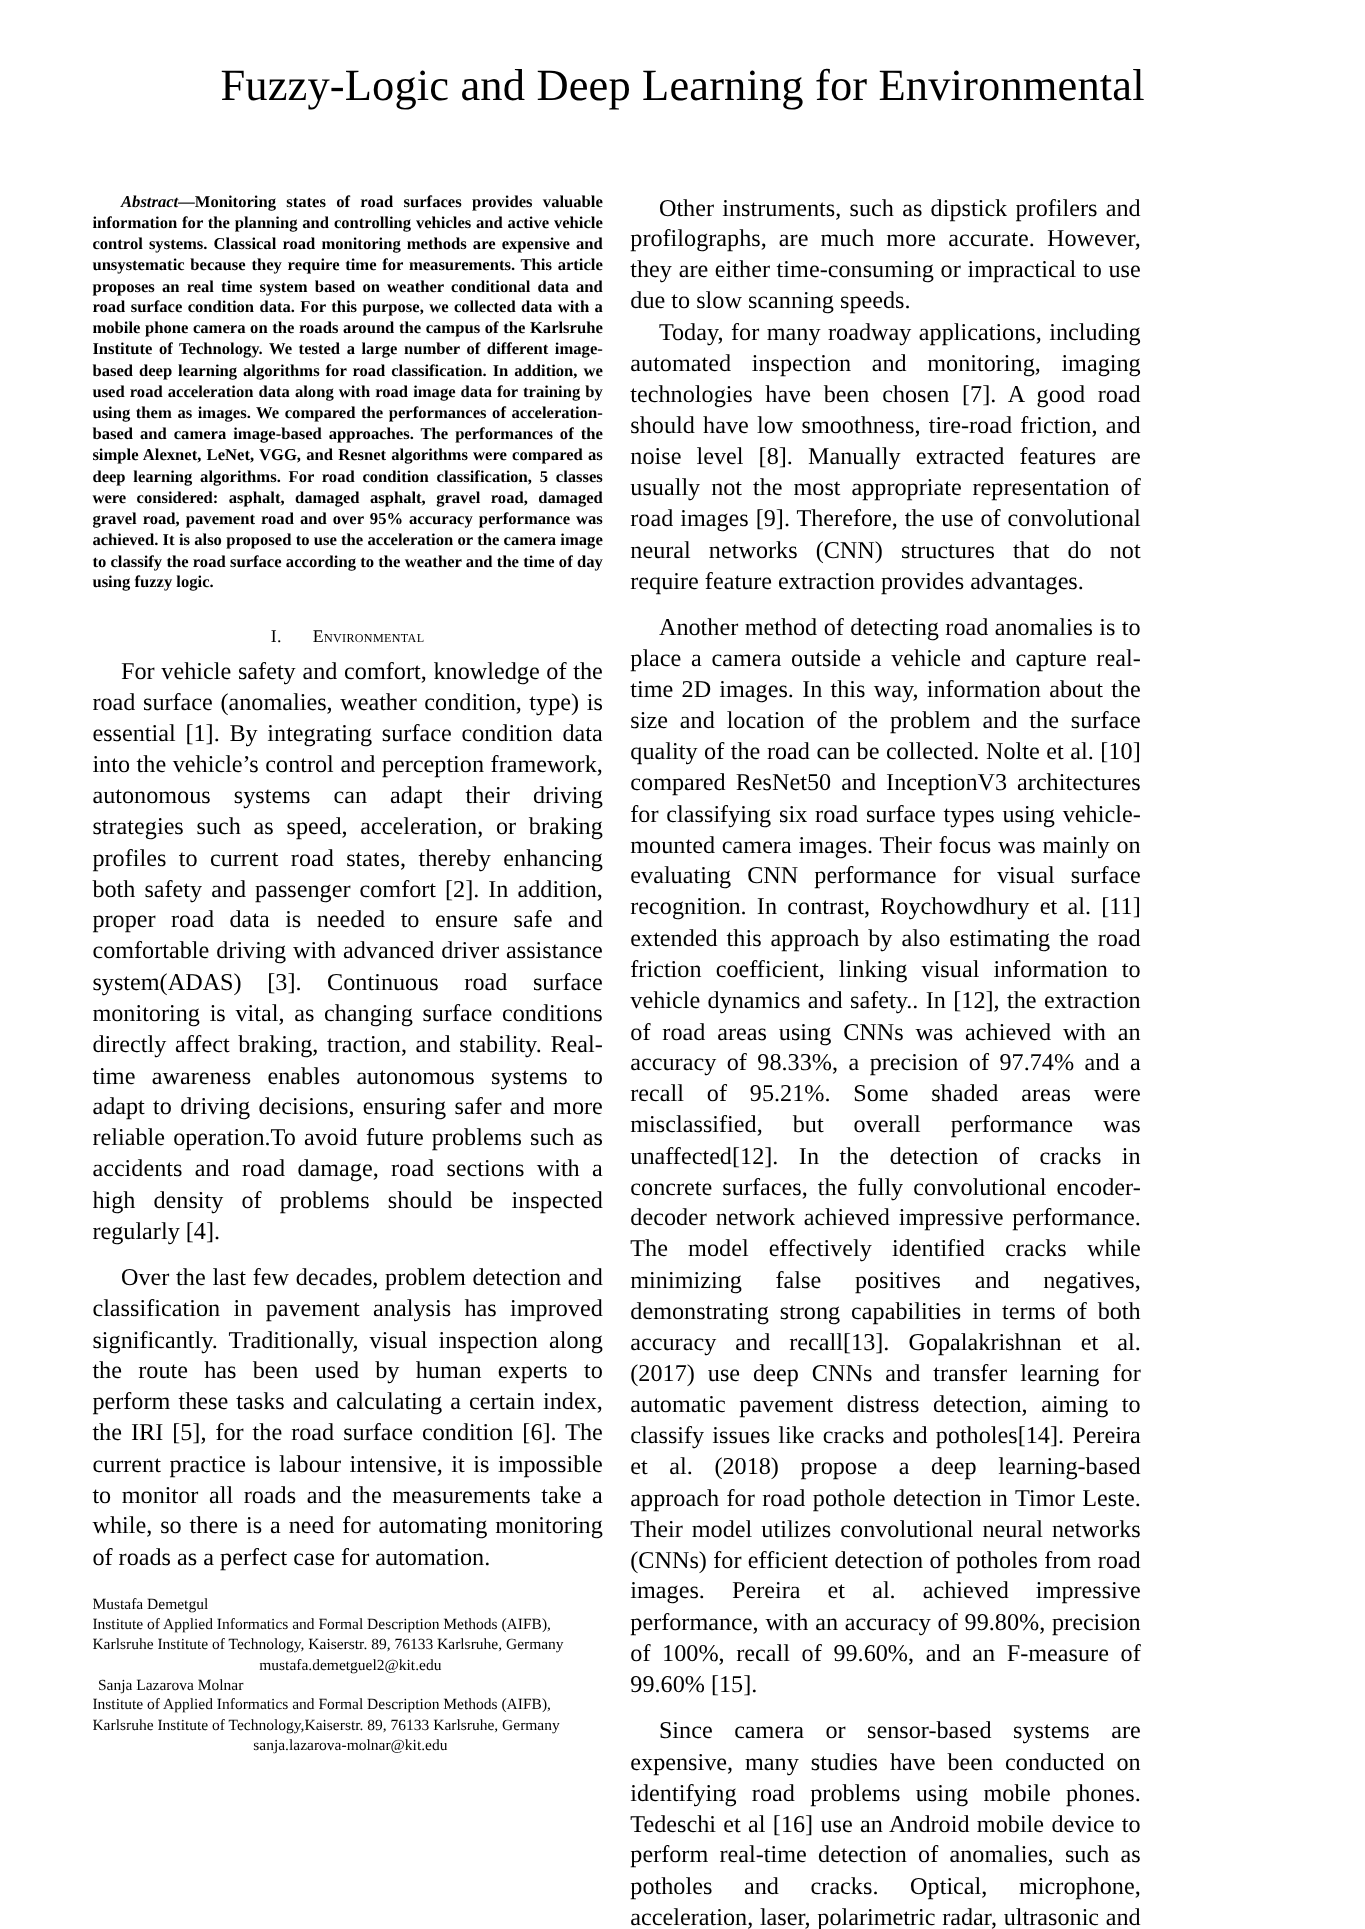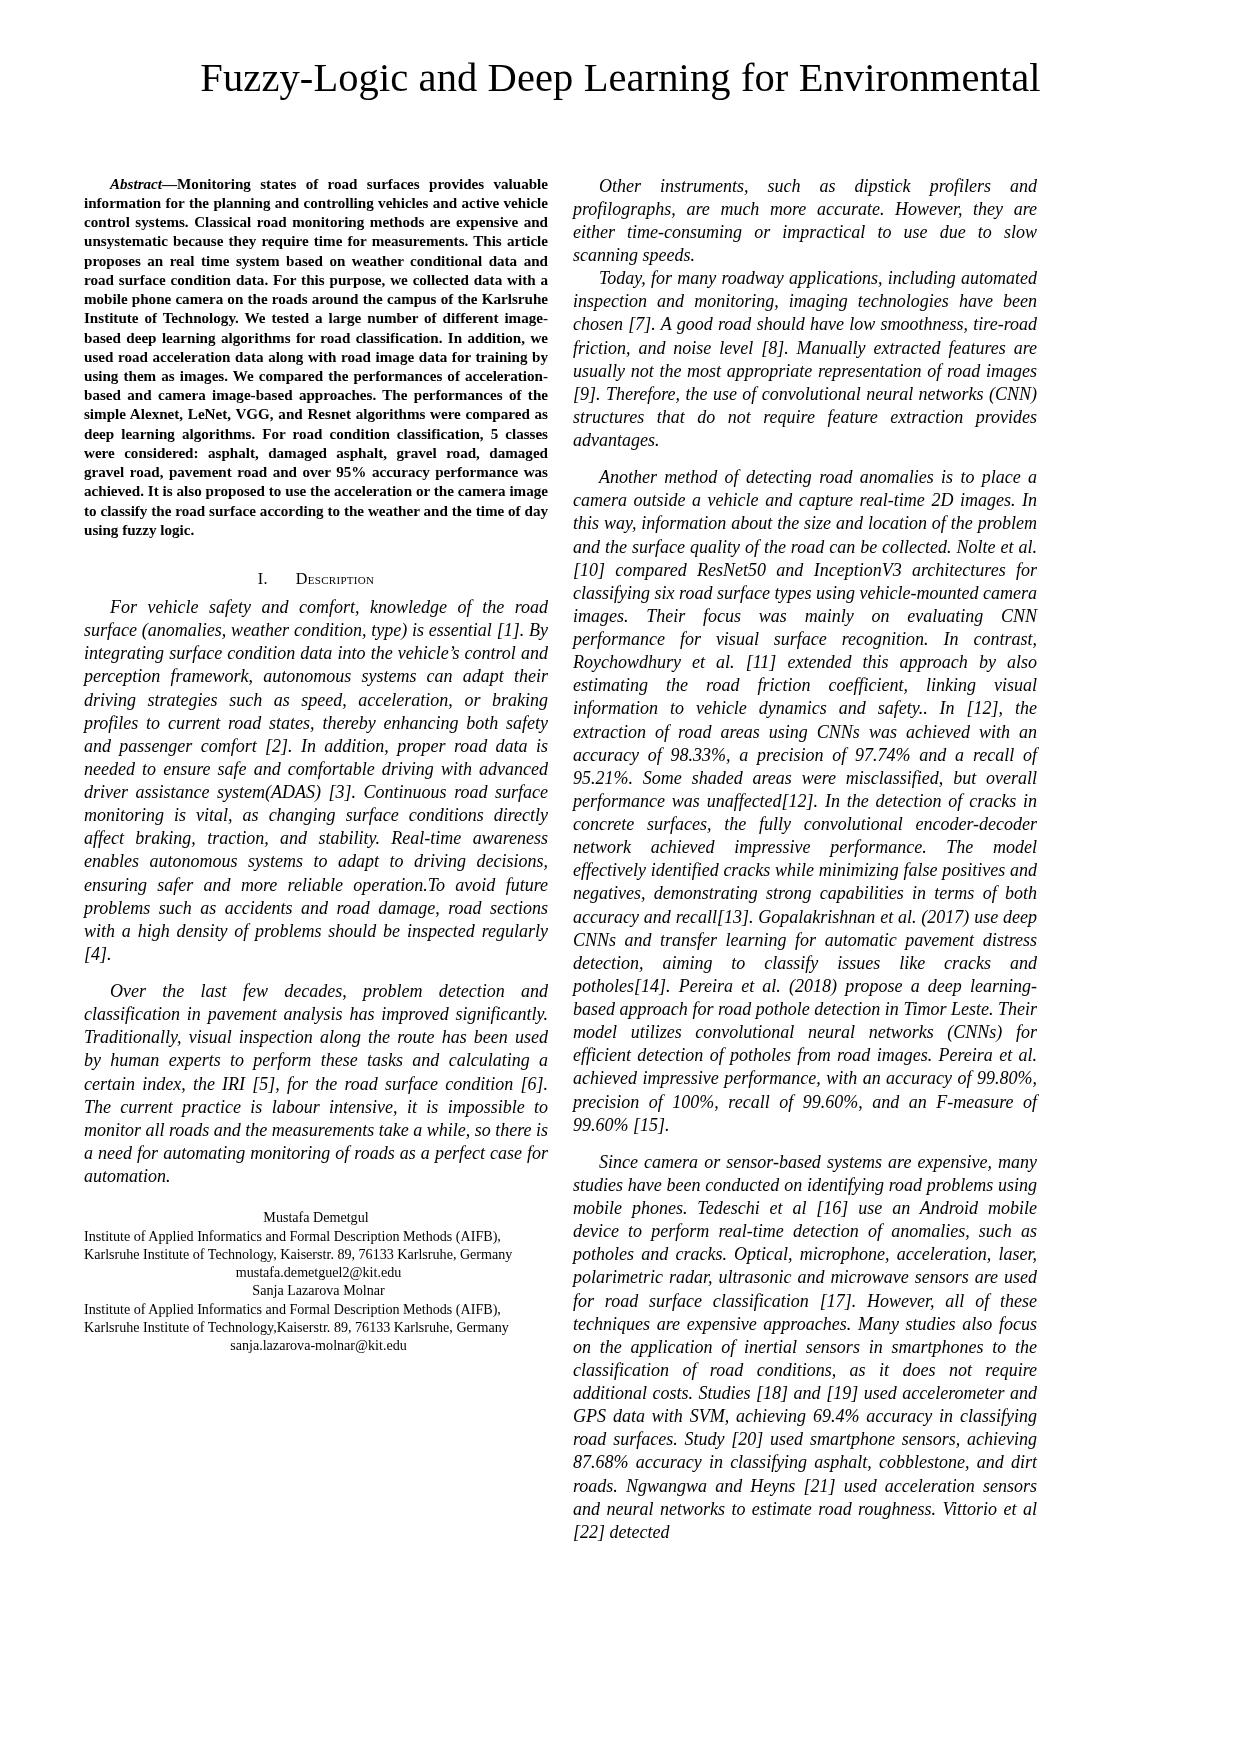--- a/index.html
+++ b/index.html
@@ -83,42 +83,41 @@
     margin: 30px 0 7px 0;
     letter-spacing: 0.3px;
   }
   .sec-head .num {
     font-variant: normal;
     margin-right: 28px;
   }
 
   
   .body-p {
-    font-size: 18px;
+    font-size: 22px;
     line-height: 1.285;
     text-align: justify;
     text-indent: 26px;
     margin-bottom: 0;
-    font-style: italic;
   }
   .body-p + .body-p {
     margin-top: 14px;
   }
   .body-p.tight + .body-p.tight {
     margin-top: 0;
   }
 
   
   .authors {
     margin-top: 20px;
     font-size: 14.1px;
     line-height: 1.30;
   }
   .authors .name {
-    text-align: center;
+    text-align: left;
     text-indent: 0;
   }
   .authors .aff {
     text-align: justify;
     text-indent: 0;
   }
   .authors .email {
     text-align: center;
     text-indent: 0;
     padding-left: 5px;
@@ -144,21 +143,21 @@
     </h1>
   </div>
 
   <div class="columns">
 
     <div class="col col-left">
 
       <p class="abstract"><span class="lead">Abstract—</span><span>Monitoring states of road surfaces provides valuable information for the planning and controlling vehicles and active vehicle control systems. Classical road monitoring methods are expensive and unsystematic because they require time for measurements. This article proposes an real time system based on weather conditional data and  road surface condition data. For this purpose, we collected data with a mobile phone camera on the roads around the campus of the Karlsruhe Institute of Technology. We tested a large number of different image-based deep learning algorithms for road classification. In addition, we used road acceleration data along with road image data for training by using them as images. We compared the performances of acceleration-based and camera image-based approaches. The performances of the simple Alexnet, LeNet, VGG, and Resnet algorithms were compared as deep learning algorithms. For road condition classification, 5 classes were considered: asphalt, damaged asphalt, gravel road, damaged gravel road, pavement road and over 95% accuracy performance was achieved. It is also proposed to use the acceleration or the camera image to classify the road surface according to the weather and the time of day using fuzzy logic.</span></p>
 
 
-      <div class="sec-head"><span class="num">I.</span><span>Description</span></div>
+      <div class="sec-head"><span class="num">I.</span><span>Environmental</span></div>
 
       <p class="body-p">For vehicle safety and comfort, knowledge of the road surface (anomalies, weather condition, type) is essential [1]. By integrating surface condition data into the vehicle’s control and perception framework, autonomous systems can adapt their driving strategies such as speed, acceleration, or braking profiles to current road states, thereby enhancing both safety and passenger comfort [2]. In addition, proper road data is needed to ensure safe and comfortable driving with advanced driver assistance system(ADAS) [3]. Continuous road surface monitoring is vital, as changing surface conditions directly affect braking, traction, and stability. Real-time awareness enables autonomous systems to adapt to driving decisions, ensuring safer and more reliable operation.To avoid future problems such as accidents and road damage, road sections with a high density of problems should be inspected regularly [4].</p>
 
       <p class="body-p">Over the last few decades, problem detection and classification in pavement analysis has improved significantly. Traditionally, visual inspection along the route has been used by human experts to perform these tasks and calculating a certain index, the IRI [5], for the road surface condition [6]. The current practice is labour intensive, it is impossible to monitor all roads and the measurements take a while, so there is a need for automating monitoring of roads as a perfect case for automation.</p>
 
       <div class="authors">
         <p class="name">Mustafa Demetgul</p>
         <p class="aff">Institute of Applied Informatics and Formal Description Methods (AIFB),</p>
         <p class="aff">Karlsruhe Institute of Technology, Kaiserstr. 89,  76133 Karlsruhe, Germany</p>
         <p class="email indent">mustafa.demetguel2@kit.edu</p>

